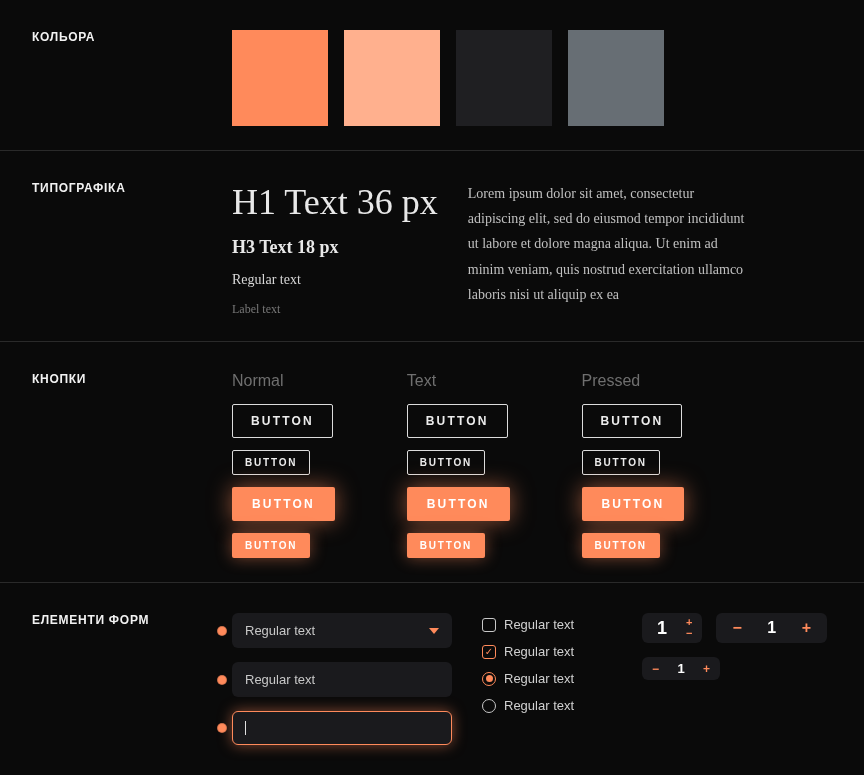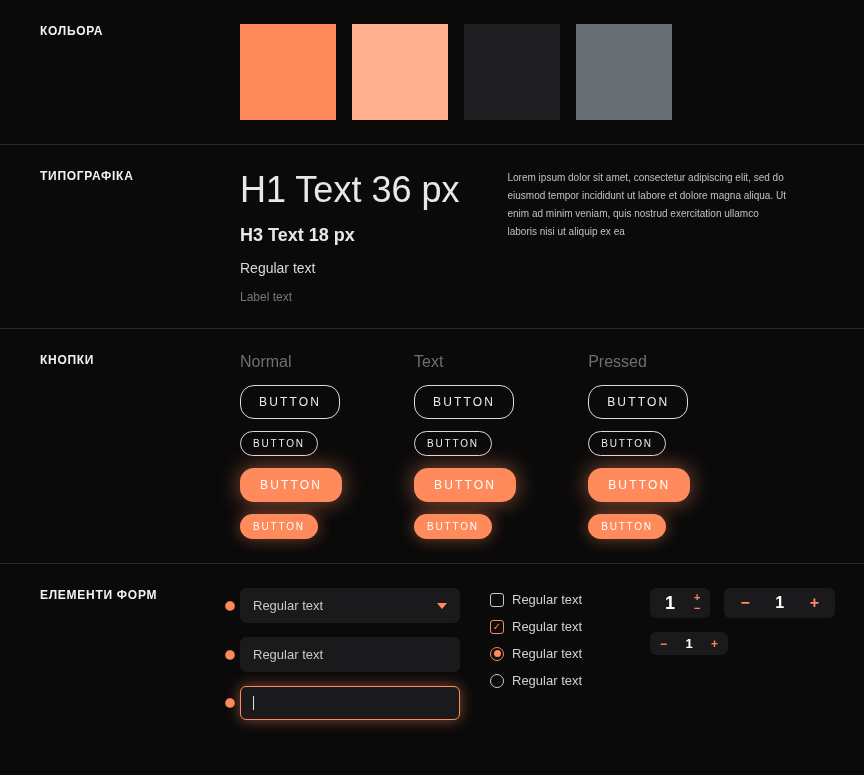--- a/index.html
+++ b/index.html
@@ -7,59 +7,60 @@
     width: 864px;
     height: 775px;
     background: #0a0a0a;
     color: #e8e8e8;
     font-family: -apple-system, BlinkMacSystemFont, "Segoe UI", Arial, sans-serif;
     font-size: 13px;
     overflow: hidden;
   }
   .section {
     border-bottom: 1px solid #2a2a2a;
-    padding: 24px 40px;
+    padding: 24px 32px;
     display: flex;
+    margin-top: 6px;
   }
   .section:last-child { border-bottom: none; }
   .section-label {
     width: 200px;
     flex-shrink: 0;
     font-weight: 800;
     font-size: 12px;
     letter-spacing: 0.06em;
     color: #f2f2f2;
   }
   .section-body { flex: 1; }
 
   
   .swatches { display: flex; gap: 16px; }
   .swatch { width: 96px; height: 96px; }
 
   
-  .typo-wrap { display: flex; gap: 48px; }
+  .typo-wrap { display: flex; gap: 30px; font-family: Liberation Serif, serif; }
   .typo-stack { display: flex; flex-direction: column; gap: 14px; }
   .h1 { font-size: 36px; font-weight: 500; }
   .h2 { font-size: 24px; font-weight: 500; }
   .h3 { font-size: 18px; font-weight: 600; }
   .regular { font-size: 14px; color: #d8d8d8; }
   .label-text { font-size: 12px; color: #787878; }
-  .lorem { font-size: 10px; line-height: 1.8; color: #c0c0c0; max-width: 280px; }
+  .lorem { font-size: 14px; line-height: 1.8; color: #c0c0c0; max-width: 280px; }
 
   
   .btn-grid { display: flex; gap: 72px; }
   .btn-col { display: flex; flex-direction: column; gap: 12px; }
   .state-lbl { font-size: 16px; color: #6f6f6f; margin-bottom: 2px; }
   .btn {
     display: inline-flex;
     align-items: center;
     justify-content: center;
-    font-weight: 400;
+    font-weight: 700;
     letter-spacing: 0.18em;
-    border-radius: 14px;
+    border-radius: 2px;
     cursor: pointer;
     width: fit-content;
   }
   .btn-outline-lg {
     border: 1px solid #dcdcdc;
     color: #ececec;
     background: transparent;
     font-size: 12px;
     padding: 9px 18px;
   }

